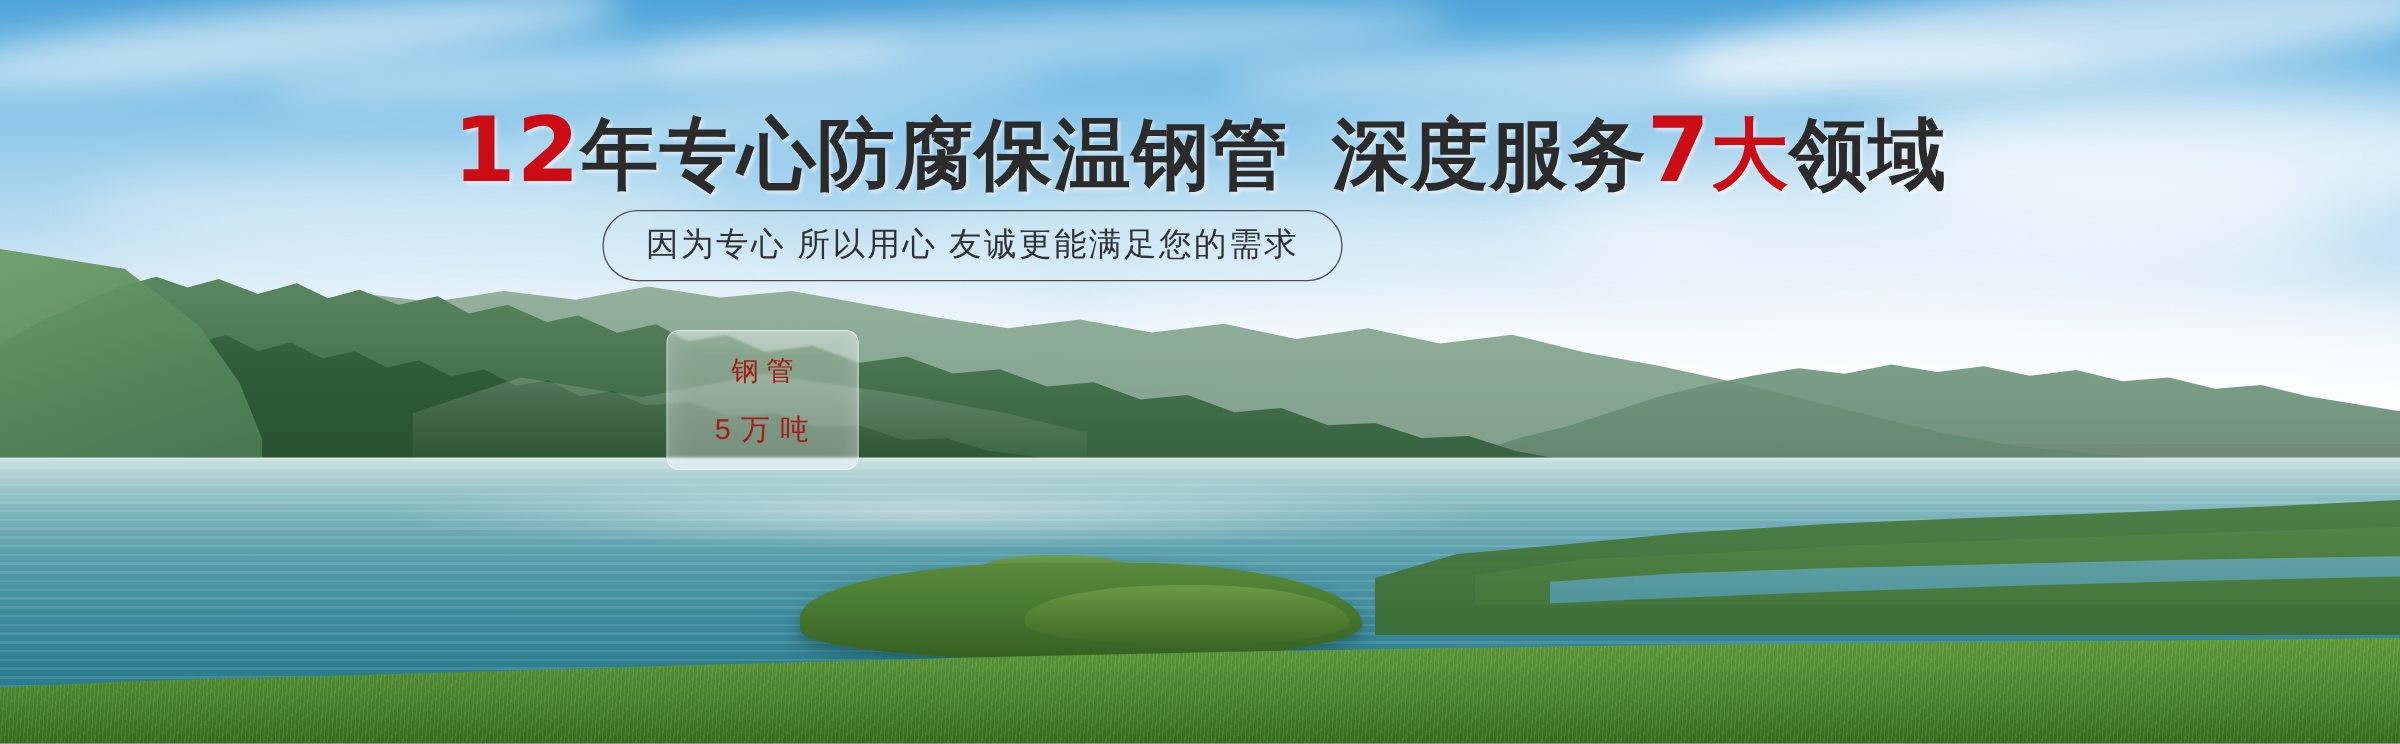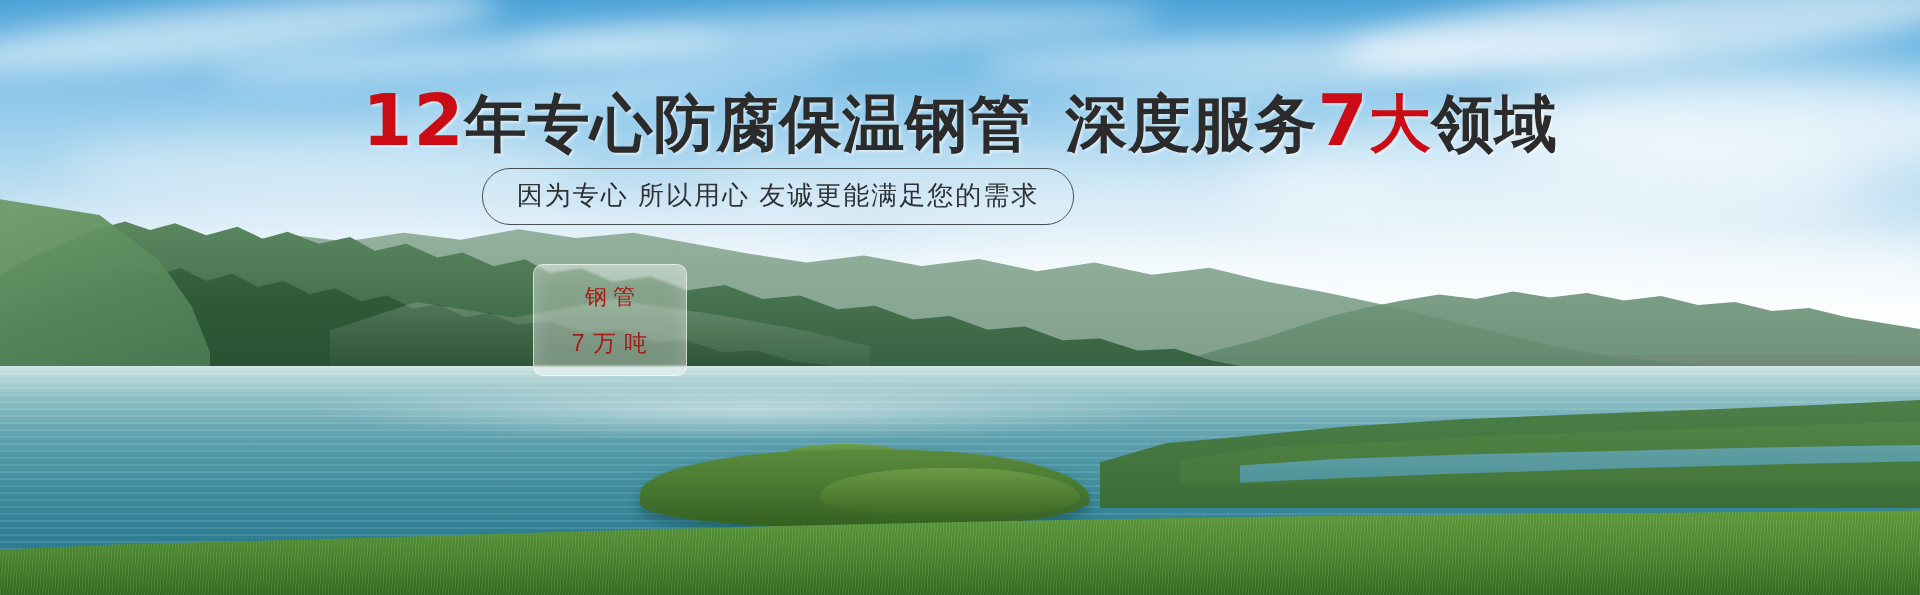--- a/index.html
+++ b/index.html
@@ -290,20 +290,20 @@
   </div>
 
   <div class="tagline-wrap">
     <div class="tagline">因为专心 所以用心  友诚更能满足您的需求</div>
   </div>
 
   <div class="cards">
 
     <div class="card">
       <div class="title">钢管</div>
-      <div class="value"><span>7 万 吨</span></div>
+      <div class="value"><span>5 万 吨</span></div>
     </div>
 
 
 
   </div>
 
 </div>
 
 </body></html>

